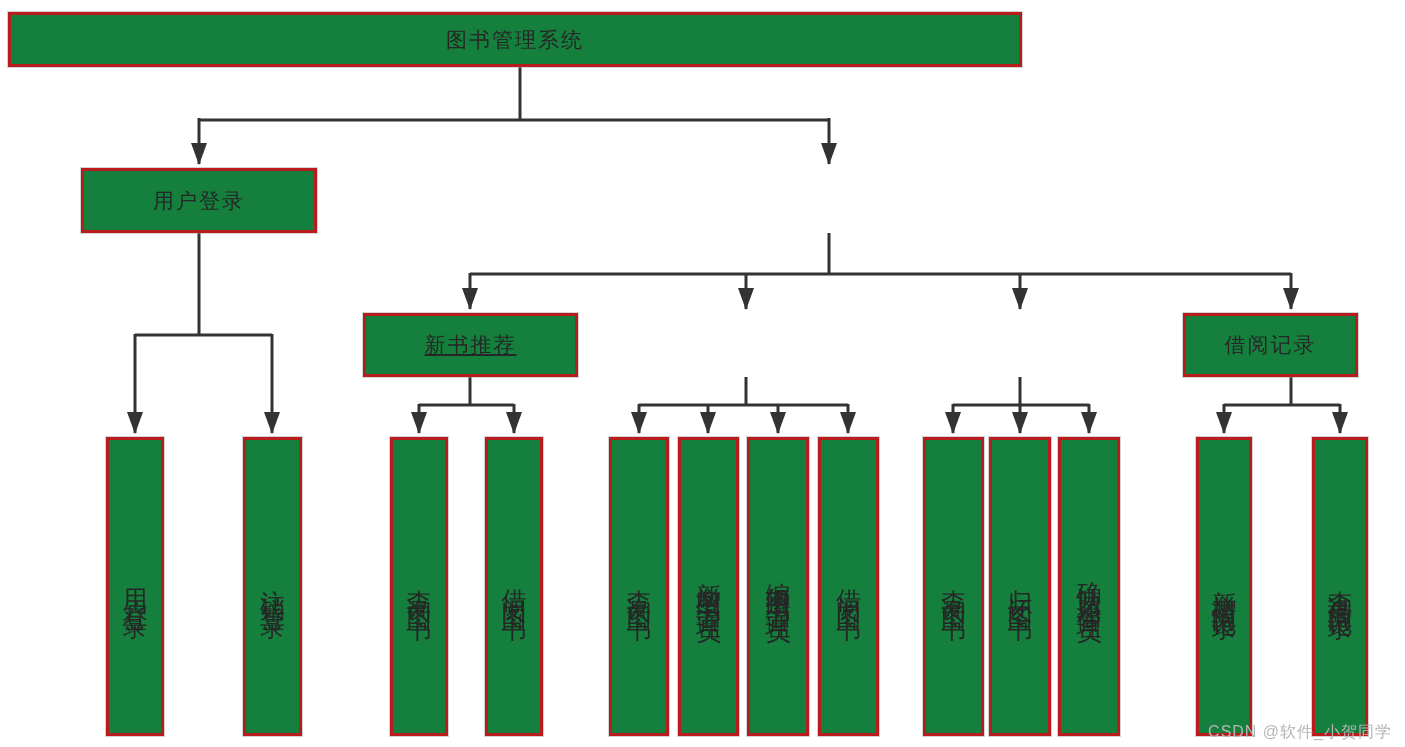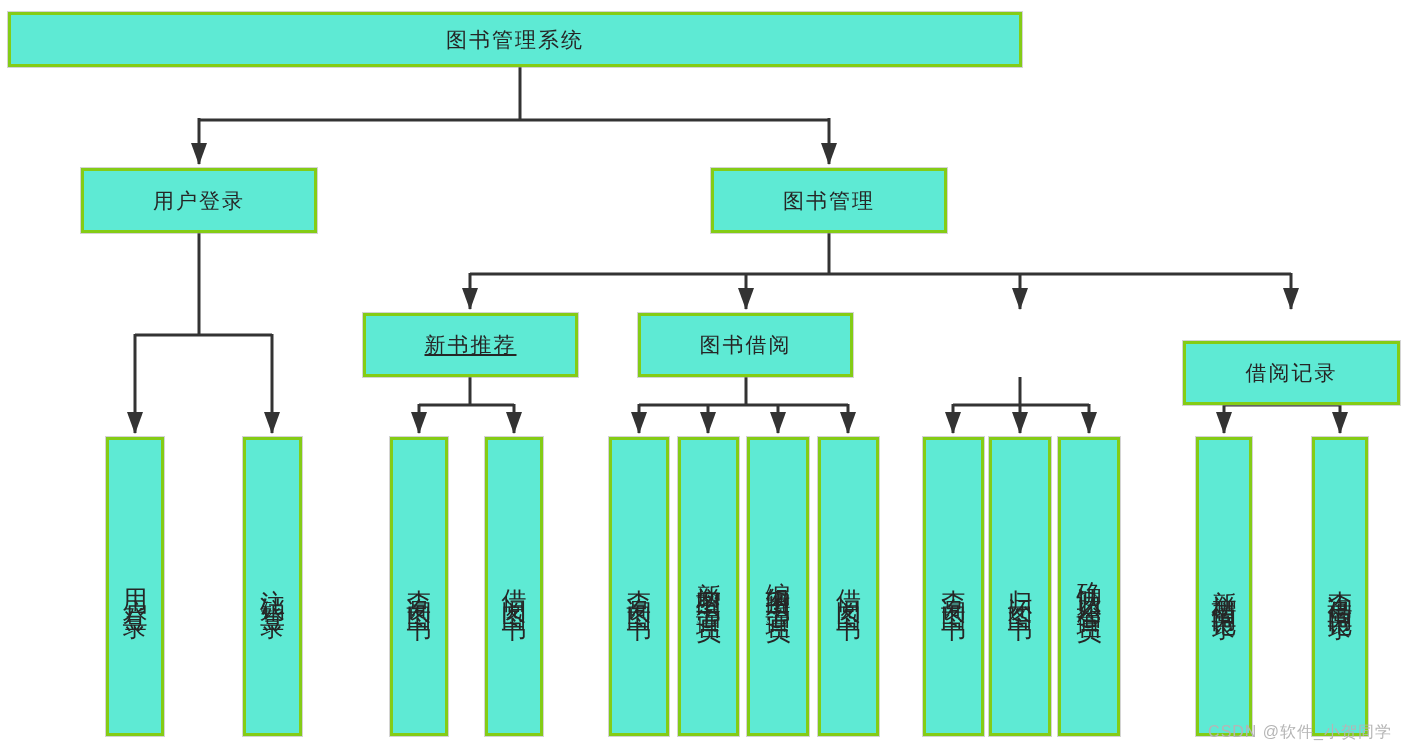--- a/index.html
+++ b/index.html
@@ -19,22 +19,22 @@
     position: absolute;
     left: 0;
     top: 0;
     width: 1405px;
     height: 747px;
     pointer-events: none;
   }
   .node {
     position: absolute;
     box-sizing: border-box;
-    background: #5eead4;
-    border: 3px solid #84cc16;
+    background: #15803d;
+    border: 3px solid #b91c1c;
     display: flex;
     align-items: center;
     justify-content: center;
     color: #262626;
     box-shadow: 0 0 0 1px rgba(160,160,160,0.45);
   }
   .node.h-label {
     font-size: 21px;
     letter-spacing: 2px;
     white-space: nowrap;
@@ -56,21 +56,21 @@
 
   
   #n-root { left: 8px;   top: 12px;  width: 1014px; height: 55px; }
   
   #n-l2-0 { left: 81px;  top: 168px; width: 236px;  height: 65px; }
   #n-l2-1 { left: 711px; top: 168px; width: 236px;  height: 65px; }
   
   #n-l3-0 { left: 363px;  top: 313px; width: 215px; height: 64px; text-decoration: underline; }
   #n-l3-1 { left: 638px;  top: 313px; width: 215px; height: 64px; }
   #n-l3-2 { left: 912px;  top: 313px; width: 215px; height: 64px; }
-  #n-l3-3 { left: 1183px; top: 313px; width: 217px; height: 64px; margin-top: 28px; }
+  #n-l3-3 { left: 1183px; top: 313px; width: 175px; height: 64px; }
   
   #n-leaf-0  { left: 106px;  width: 58px; }
   #n-leaf-1  { left: 243px;  width: 59px; }
   #n-leaf-2  { left: 390px;  width: 58px; }
   #n-leaf-3  { left: 485px;  width: 58px; }
   #n-leaf-4  { left: 609px;  width: 60px; }
   #n-leaf-5  { left: 678px;  width: 61px; }
   #n-leaf-6  { left: 747px;  width: 62px; }
   #n-leaf-7  { left: 818px;  width: 61px; }
   #n-leaf-8  { left: 923px;  width: 61px; }
@@ -141,24 +141,22 @@
       <path d="M1291 377 V405"></path>
       <path d="M1224 405 H1340"></path>
       <line x1="1224" y1="404" x2="1224" y2="433" marker-end="url(#arr)"></line>
       <line x1="1340" y1="404" x2="1340" y2="433" marker-end="url(#arr)"></line>
     </g>
   </svg>
 
   <div class="node h-label" id="n-root">图书管理系统</div>
 
   <div class="node h-label" id="n-l2-0">用户登录</div>
-  <div class="node h-label" id="n-l2-1">图书管理</div>
 
   <div class="node h-label" id="n-l3-0">新书推荐</div>
-  <div class="node h-label" id="n-l3-1">图书借阅</div>
   <div class="node h-label" id="n-l3-3">借阅记录</div>
 
   <div class="node leaf short" id="n-leaf-0">
     <span class="vtext">用户登录</span>
   </div>
   <div class="node leaf short" id="n-leaf-1">
     <span class="vtext">注销登录</span>
   </div>
   <div class="node leaf short" id="n-leaf-2">
     <span class="vtext">查询图书</span>

